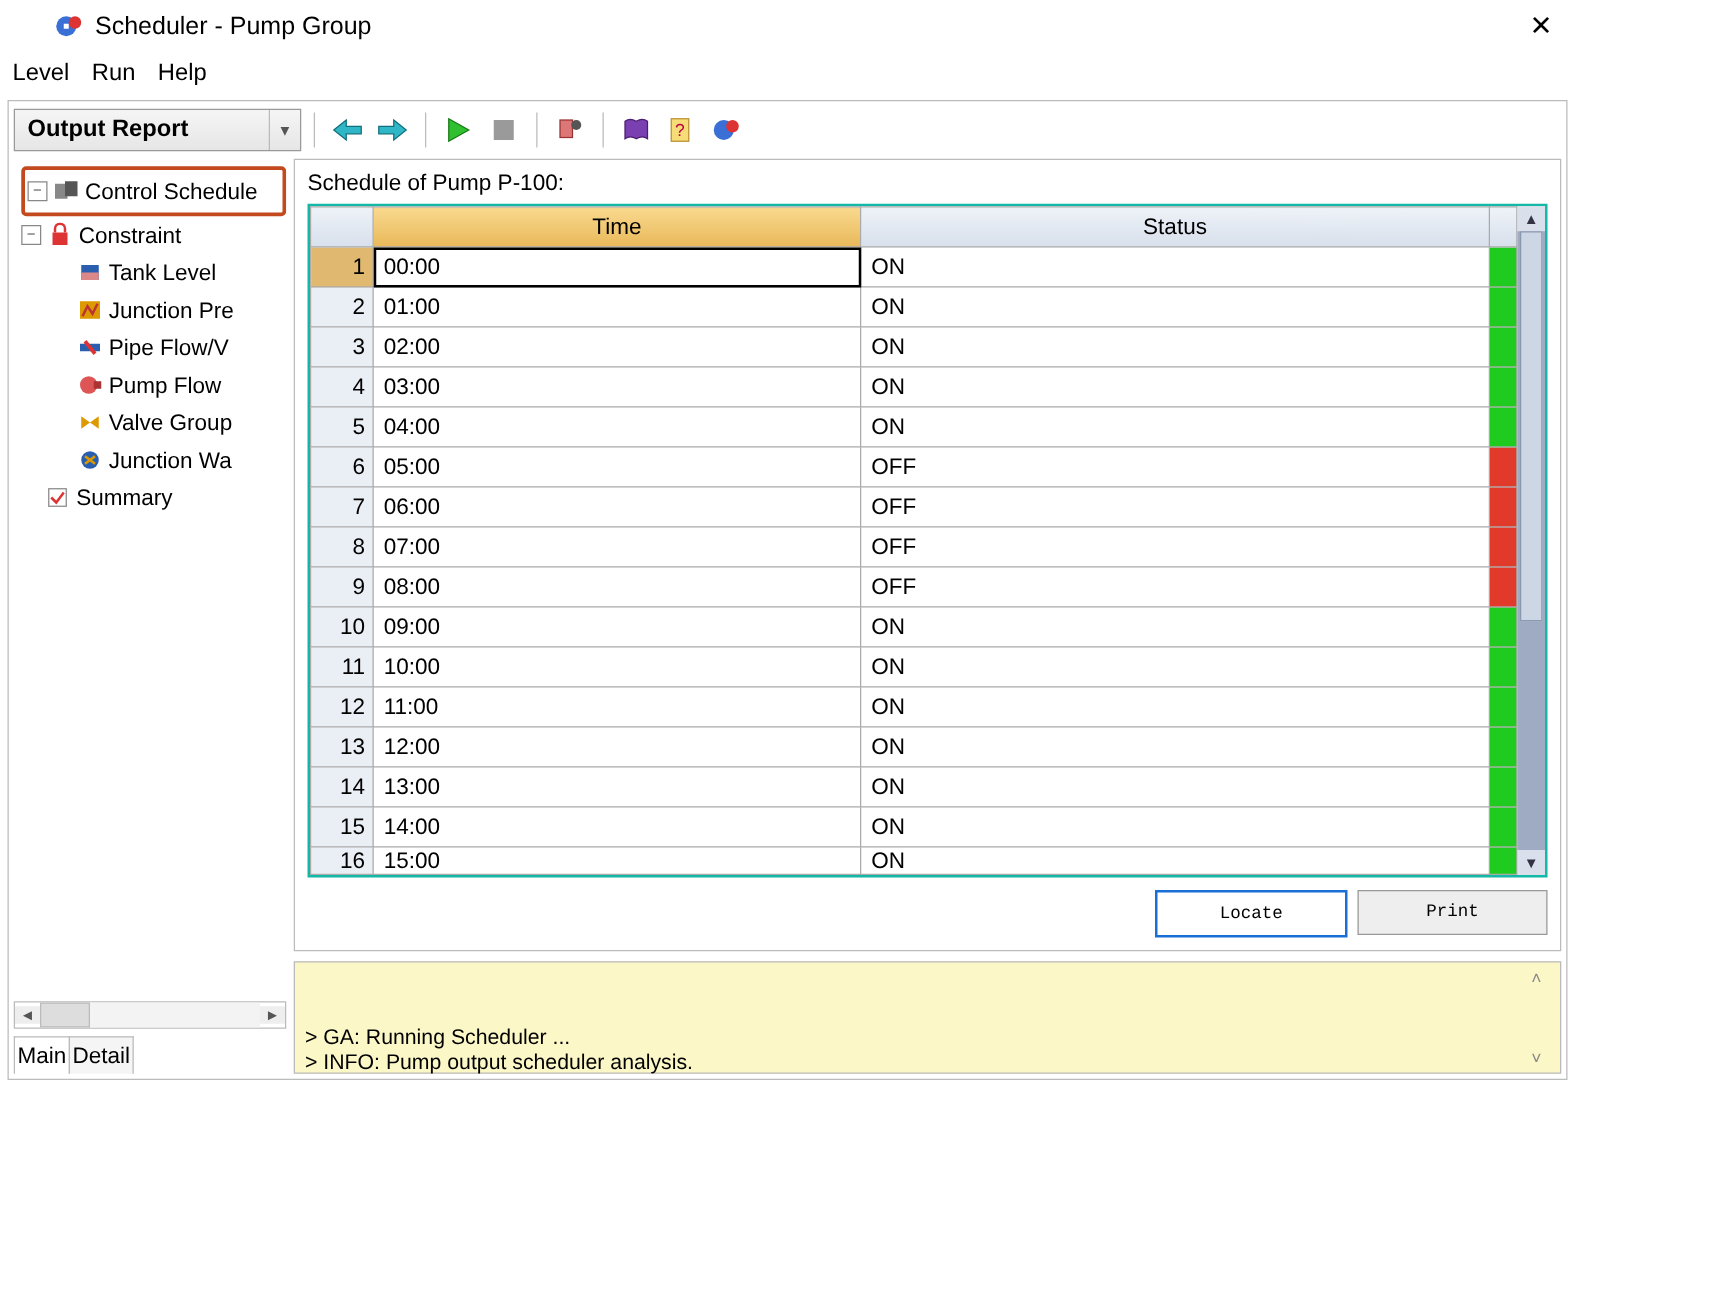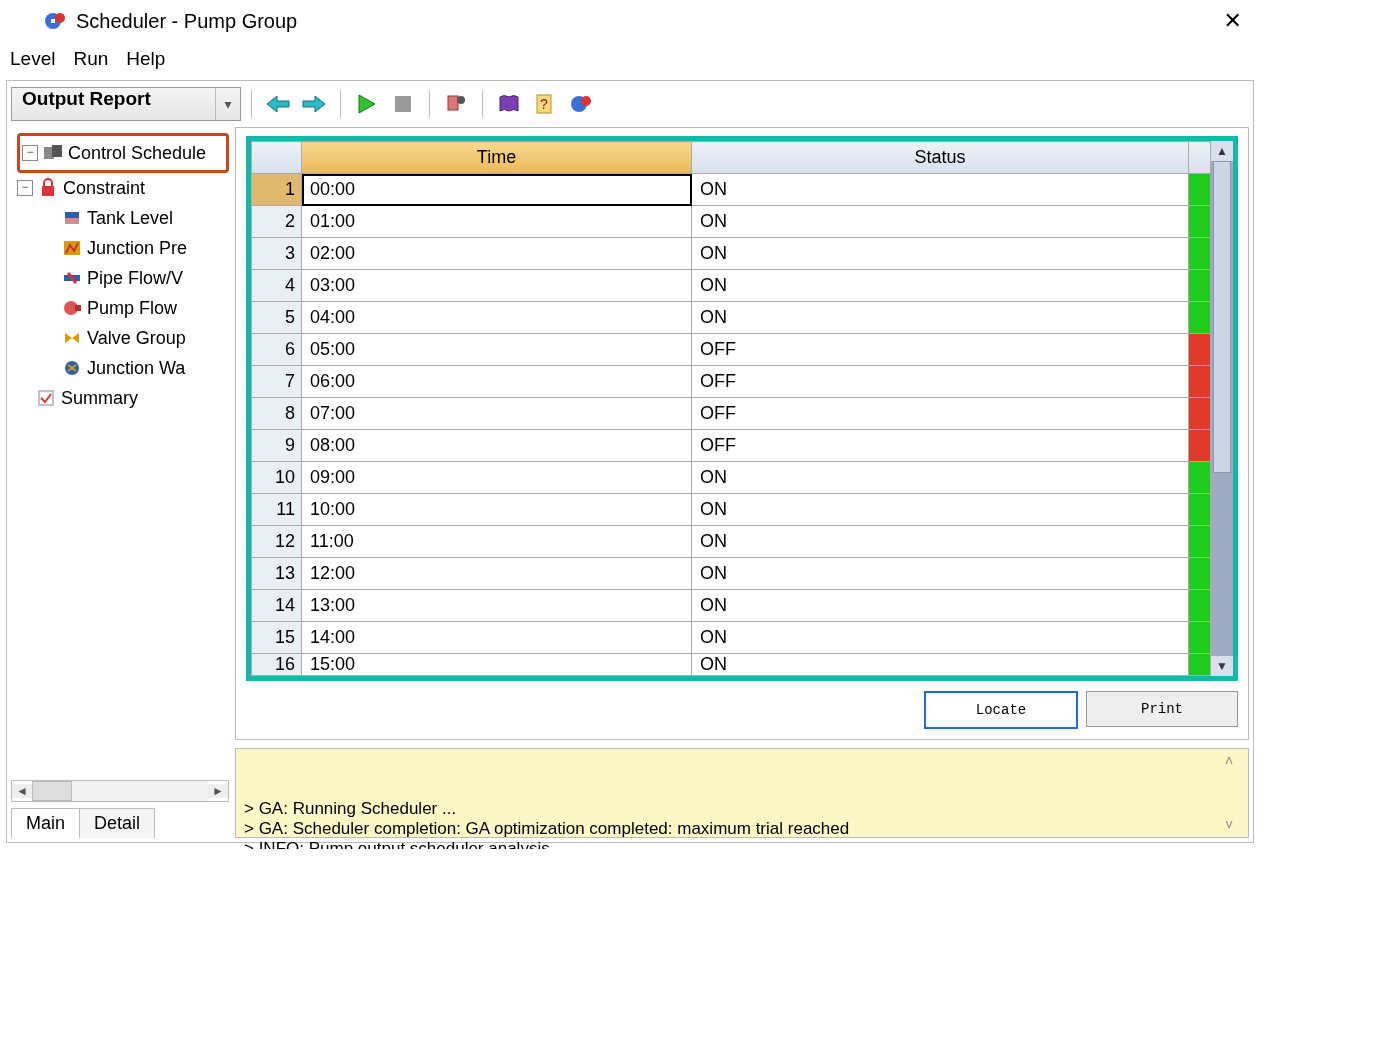--- a/index.html
+++ b/index.html
@@ -5,44 +5,44 @@
 html,body{margin:0;padding:0;font-family:"Segoe UI",Arial,sans-serif;font-size:16px;background:#fff;color:#000;}
 .window{width:1260px;margin:0;}
 .titlebar{display:flex;align-items:center;padding:8px 10px;margin-left:34px;}
 .titlebar .app-icon{width:24px;height:24px;margin-right:8px;}
 .title-text{font-size:20px;}
 .close-btn{margin-left:auto;font-size:22px;padding:0 8px;cursor:default;}
 .menubar{display:flex;gap:18px;padding:6px 10px 10px 10px;font-size:19px;}
 .menubar span{cursor:default;}
 .outer-panel{border:1px solid #bbb;margin:0 6px 6px 6px;padding:4px;}
 .toolbar{display:flex;align-items:center;gap:4px;padding:2px 0 6px 0;}
-.combo{display:flex;border:1px solid #999;background:linear-gradient(#f5f5f5,#e6e6e6);width:228px;height:32px;}
+.combo{display:flex;align-items:center;border:1px solid #999;background:linear-gradient(#f5f5f5,#e6e6e6);width:228px;height:32px;}
 .combo .combo-label{font-weight:bold;font-size:19px;padding:0 10px;flex:1;}
 .combo .combo-arrow{width:24px;text-align:center;font-size:14px;color:#555;border-left:1px solid #bbb;height:100%;display:flex;align-items:center;justify-content:center;}
 .tb-btn{width:32px;height:32px;display:flex;align-items:center;justify-content:center;}
 .tb-sep{width:1px;height:28px;background:#bbb;margin:0 6px;}
 .body{display:flex;gap:6px;}
 .left-pane{width:218px;display:flex;flex-direction:column;}
 .tree{flex:1;border:0;padding:6px 0 0 6px;font-size:18px;overflow:hidden;white-space:nowrap;}
 .tree-row{display:flex;align-items:center;height:30px;}
 .tree-toggle{width:14px;height:14px;border:1px solid #888;font-size:12px;line-height:12px;text-align:center;margin-right:4px;color:#555;}
 .tree-icon{width:22px;height:22px;display:flex;align-items:center;justify-content:center;margin-right:4px;}
 .tree-label{}
 .highlight-box{border:3px solid #c24a1e;border-radius:4px;padding:2px 2px;}
 .hscroll{display:flex;align-items:center;border:1px solid #bbb;height:20px;margin-top:auto;}
 .hscroll .arrow{width:20px;text-align:center;background:#eee;font-size:12px;color:#555;}
 .hscroll .track{flex:1;background:#f3f3f3;position:relative;height:100%;}
 .hscroll .thumb{position:absolute;left:0;top:0;height:100%;width:40px;background:#ddd;border:1px solid #bbb;box-sizing:border-box;}
 .tabs{display:flex;margin-top:6px;}
-.tab{border:1px solid #bbb;border-bottom:none;padding:4px 14px;font-size:18px;background:#f5f5f5;margin-right:-1px;}
+.tab{border:1px solid #bbb;border-bottom:none;padding:4px 2px;font-size:18px;background:#f5f5f5;margin-right:-1px;}
 .tab.active{background:#fff;}
 .right-pane{flex:1;display:flex;flex-direction:column;gap:8px;}
 .sched-panel{border:1px solid #bbb;padding:8px 10px 10px 10px;}
 .sched-title{font-size:18px;margin-bottom:6px;}
-.grid-wrap{display:flex;border:5px solid #14b8a6;}
+.grid-wrap{display:flex;border:2px solid #14b8a6;}
 .grid-area{flex:1;}
 .grid{width:100%;border-collapse:collapse;table-layout:fixed;}
 .grid th,.grid td{border:1px solid #aaa;height:31px;padding:0 8px;font-size:18px;text-align:left;}
 .grid th{background:linear-gradient(#eef2f8,#d8e0ec);text-align:center;font-weight:normal;}
 .grid th.time-h{background:linear-gradient(#f9d98e,#e9b85a);}
 .grid td.rownum{background:#eaeef5;text-align:right;padding-right:6px;width:50px;}
 .grid td.rownum.sel{background:#e0b870;}
 .grid td.time{width:390px;}
 .grid td.time.sel{outline:2px solid #000;outline-offset:-2px;}
 .grid td.status{}
@@ -235,20 +235,21 @@
           <div class="arrow">►</div>
         </div>
         <div class="tabs">
           <div class="tab active">Main</div>
           <div class="tab">Detail</div>
         </div>
       </div>
 
       <div class="right-pane">
         <div class="sched-panel">
+          <div class="sched-title">Schedule of Pump P-100:</div>
           <div class="grid-wrap">
             <div class="grid-area">
               <table class="grid">
                 <colgroup>
                     <col style="width:50px">
                     <col style="width:390px">
                     <col>
                     <col style="width:22px">
                   </colgroup>
                 <thead>
@@ -369,21 +370,20 @@
           </div>
           <div class="btn-row">
             <div class="btn primary">Locate</div>
             <div class="btn">Print</div>
           </div>
         </div>
 
         <div class="log-panel">
           <div class="log-lines">
             <div>&gt; GA: Running Scheduler ...</div>
-            <div>&gt; GA: Scheduler completion: GA optimization completed: maximum trial reached</div>
             <div>&gt; INFO: Pump output scheduler analysis.</div>
           </div>
           <div class="log-scroll">
             <span>˄</span>
             <span>˅</span>
           </div>
         </div>
       </div>
     </div>
   </div>

